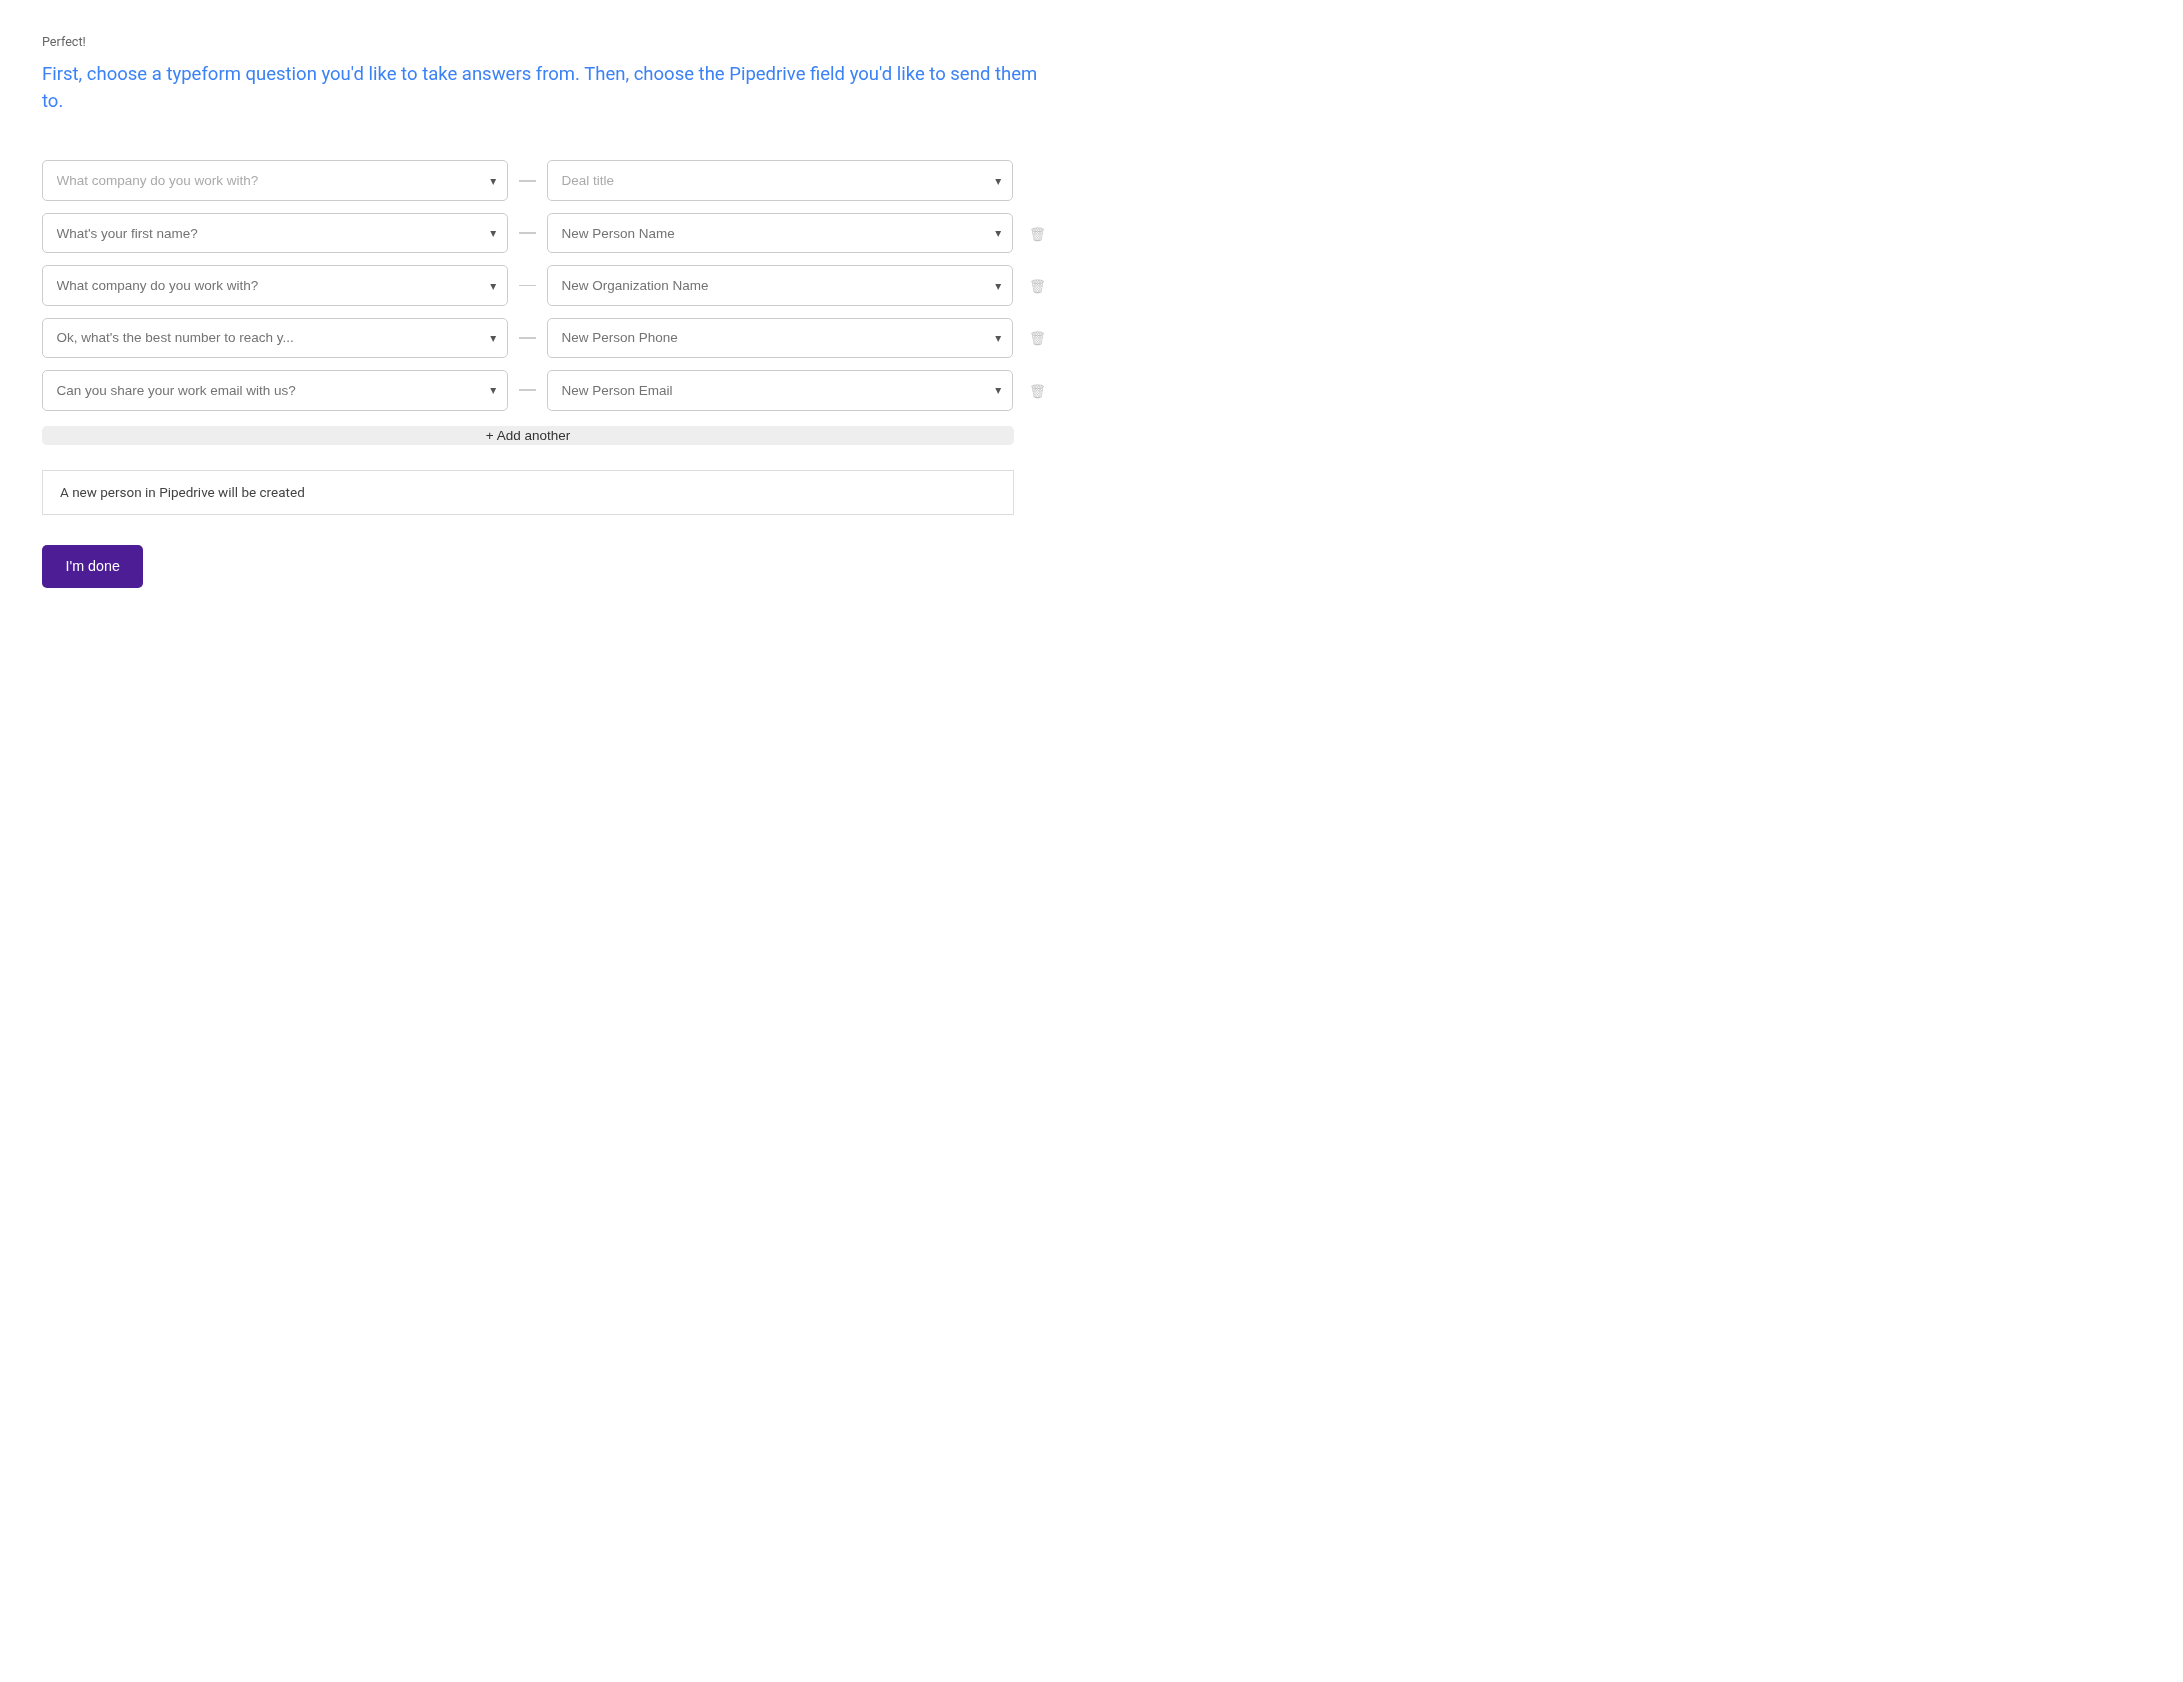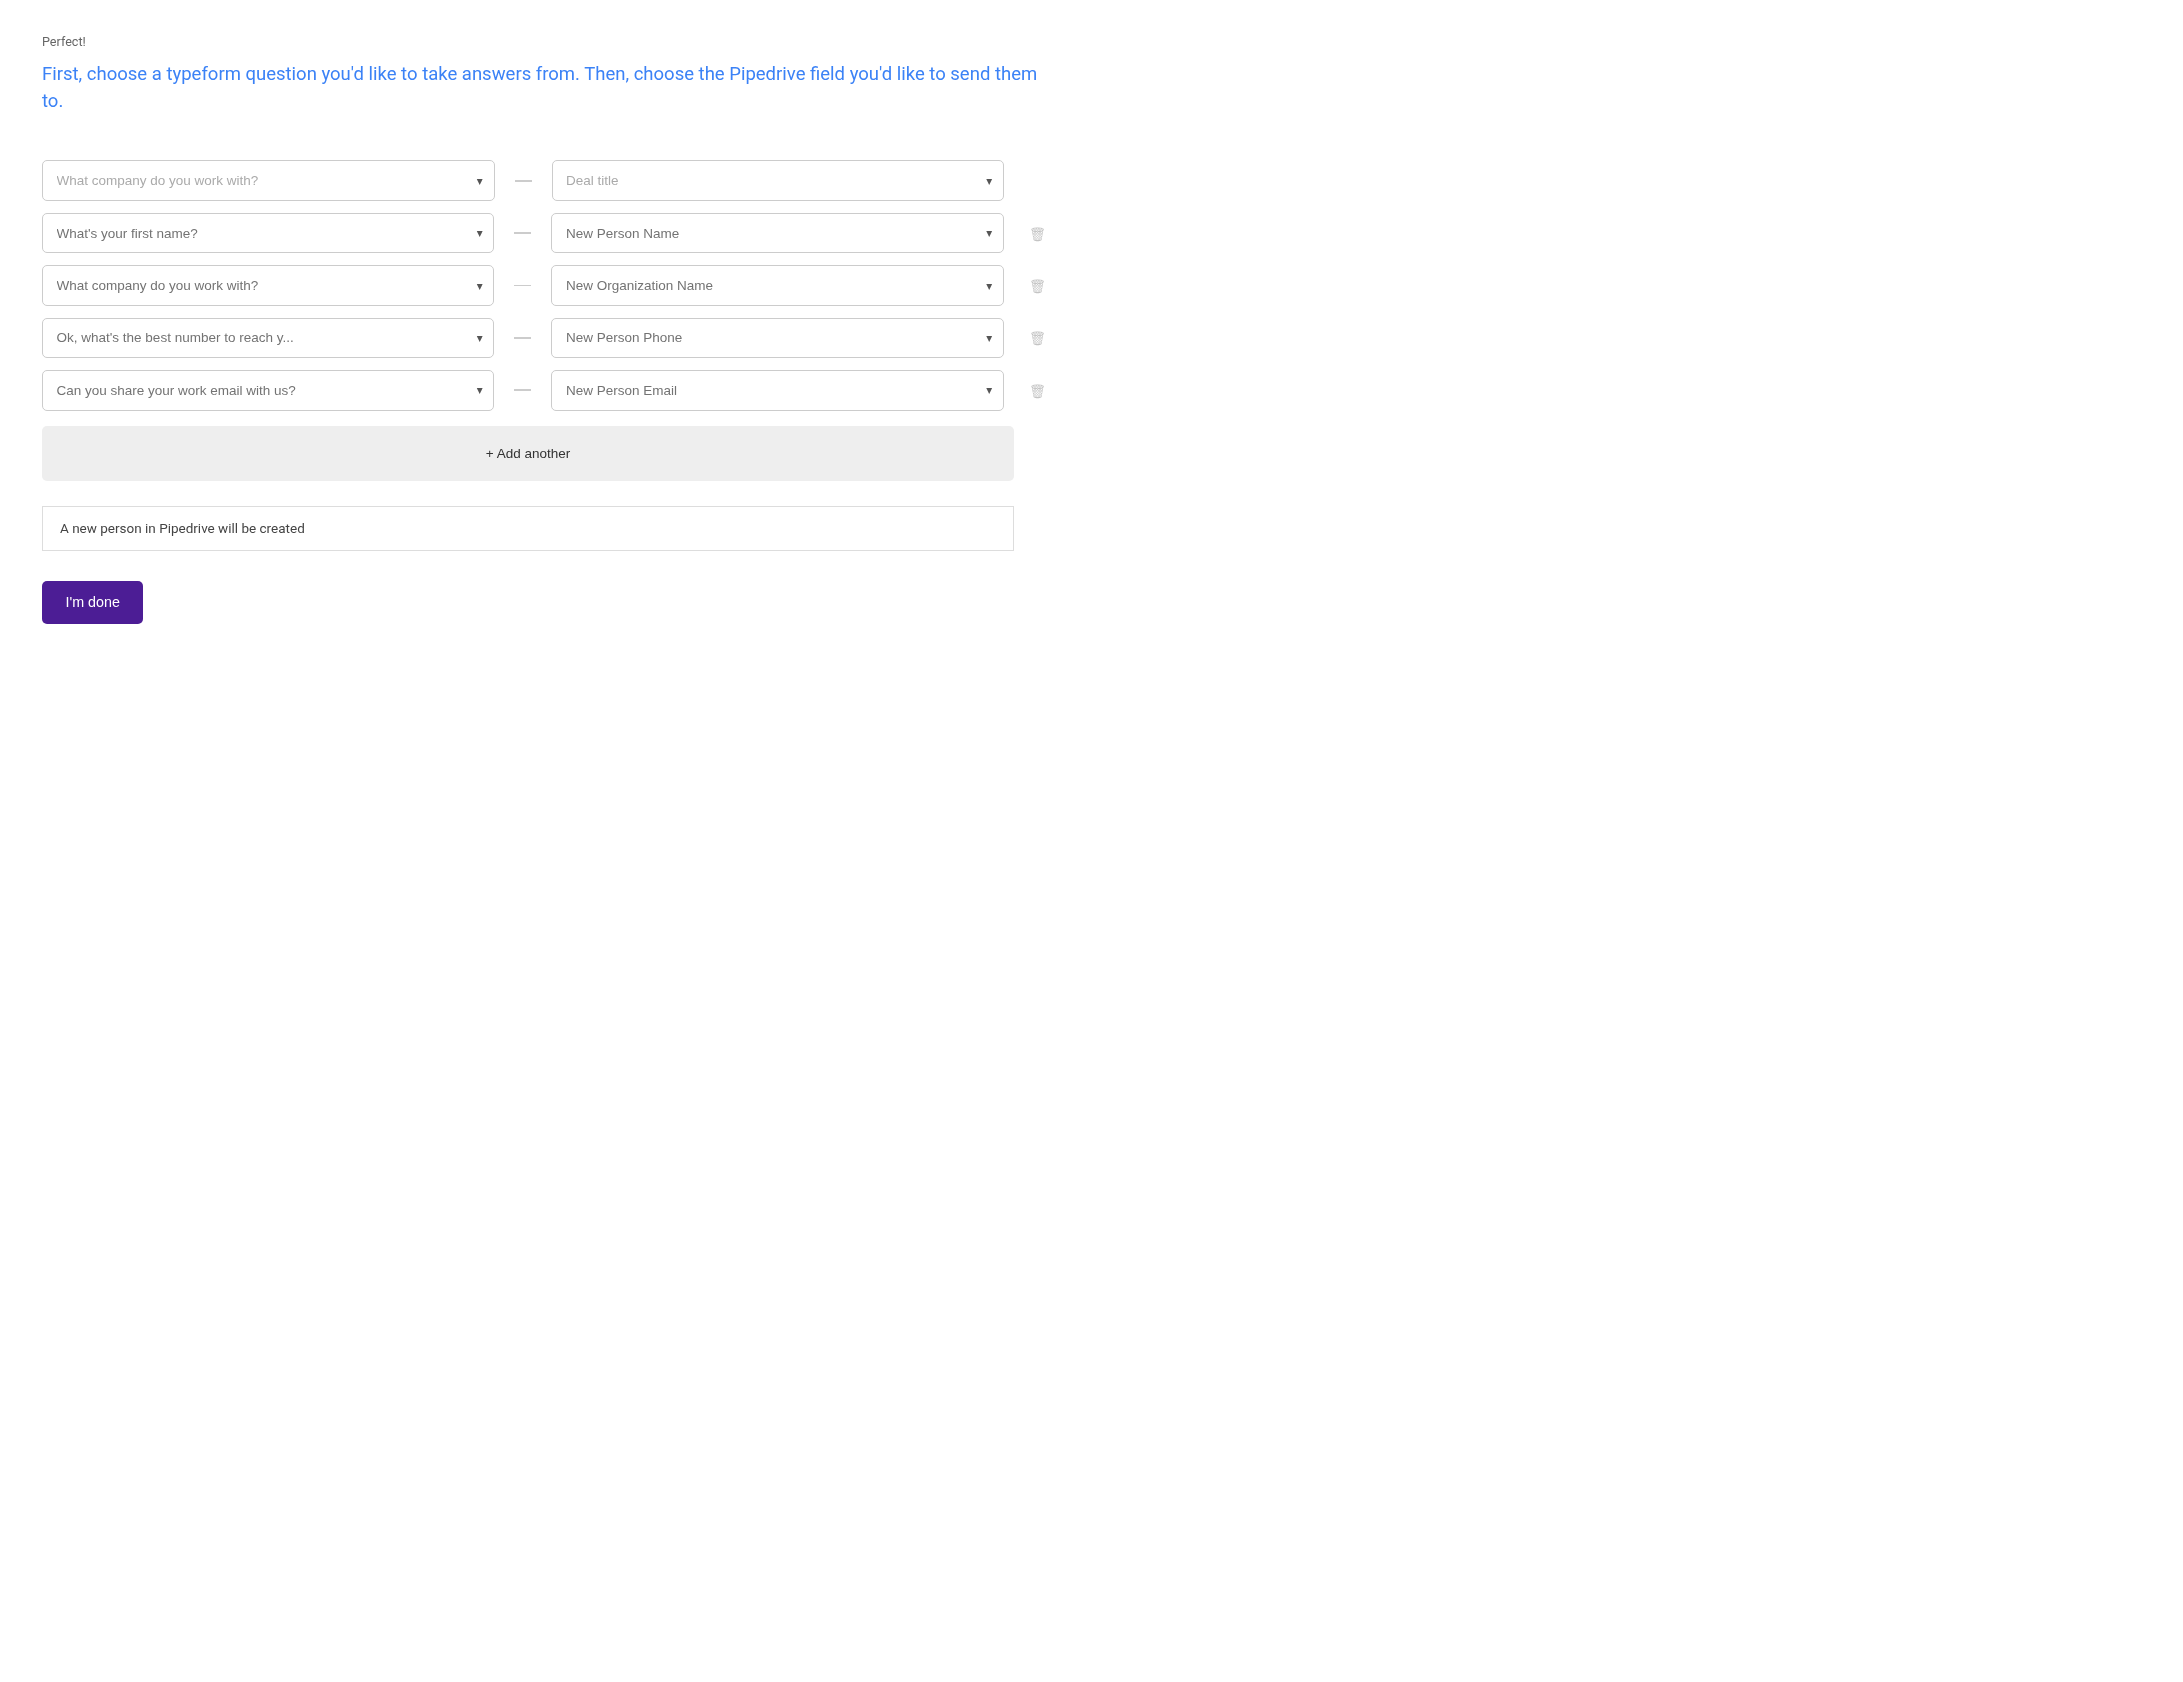--- a/index.html
+++ b/index.html
@@ -33,21 +33,21 @@
     .mapping-rows {
       display: flex;
       flex-direction: column;
       gap: 11.8px;
       margin-bottom: 15px;
     }
 
     .mapping-row {
       display: flex;
       align-items: center;
-      gap: 20px;
+      gap: 11px;
     }
 
     .select-wrapper {
       position: relative;
       flex: 1;
     }
 
     .select-wrapper select {
       width: 100%;
       appearance: none;
@@ -96,21 +96,21 @@
       justify-content: center;
     }
 
     .delete-placeholder {
       width: 27px;
       flex-shrink: 0;
     }
 
     .add-another-btn {
       width: calc(100% - 37px);
-      padding: 20px;
+      padding: 2px;
       background: #eeeeee;
       border: none;
       border-radius: 5px;
       font-size: 13.5px;
       color: #333333;
       cursor: pointer;
       text-align: center;
       margin-bottom: 25px;
     }
 

